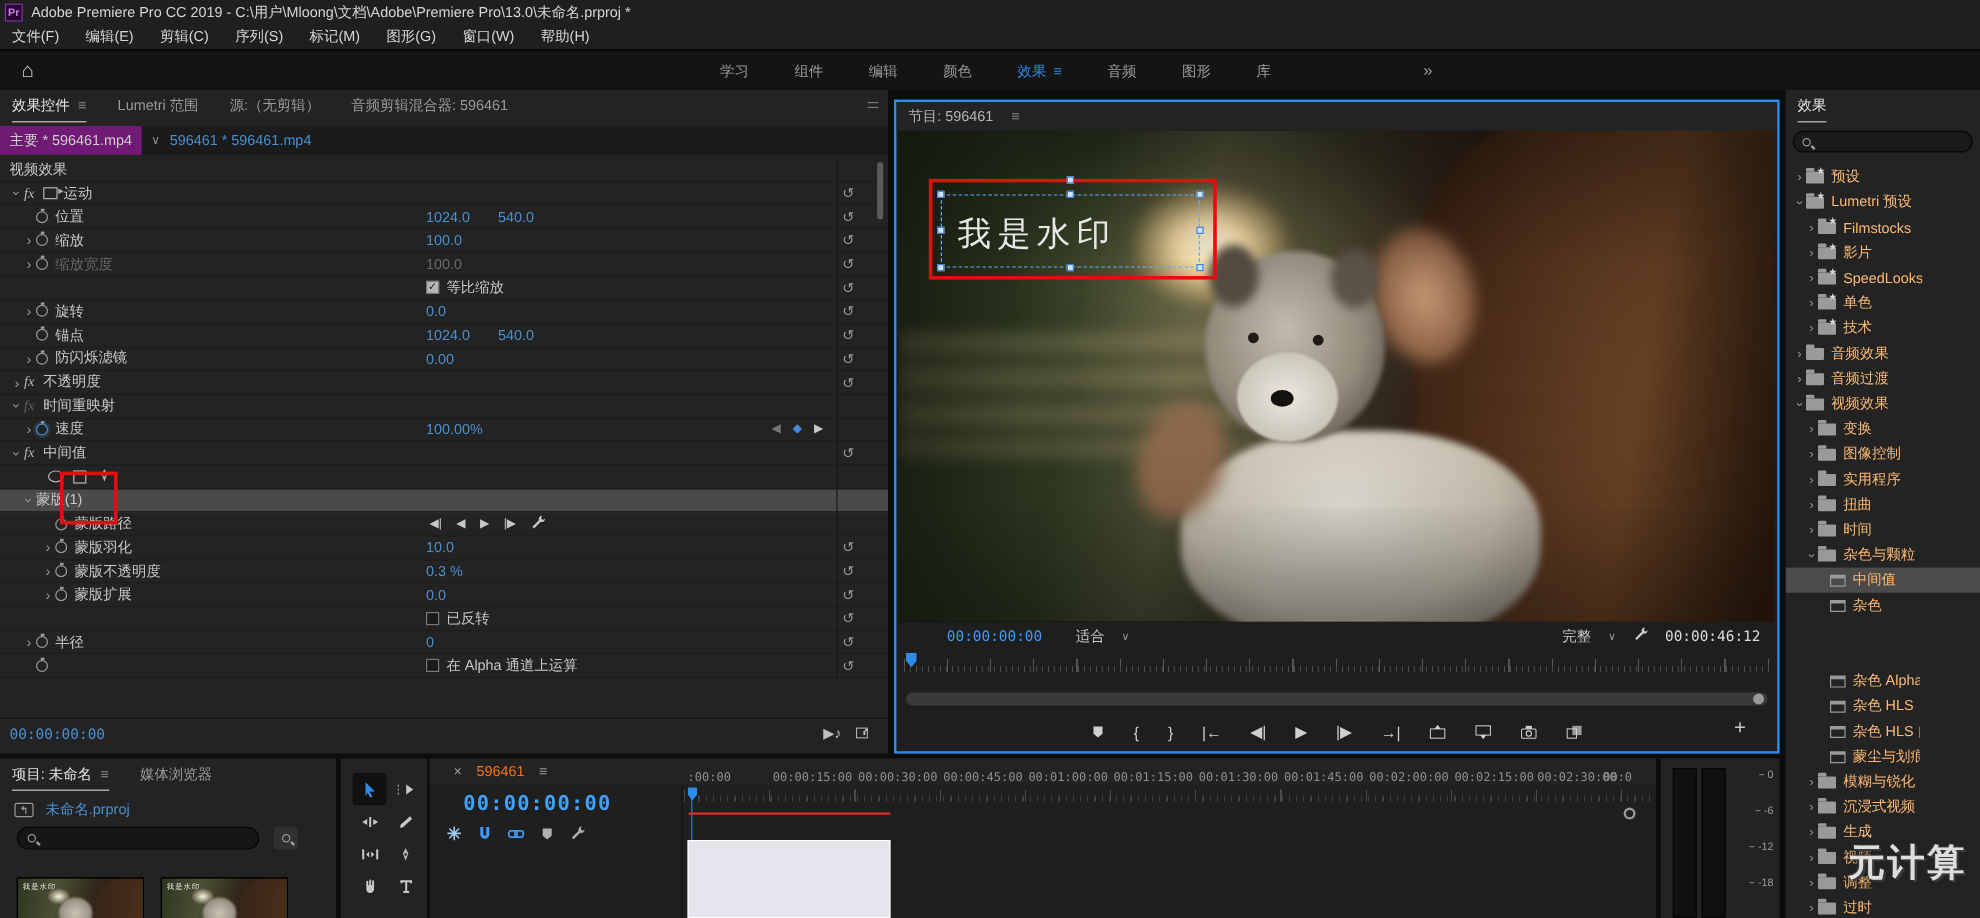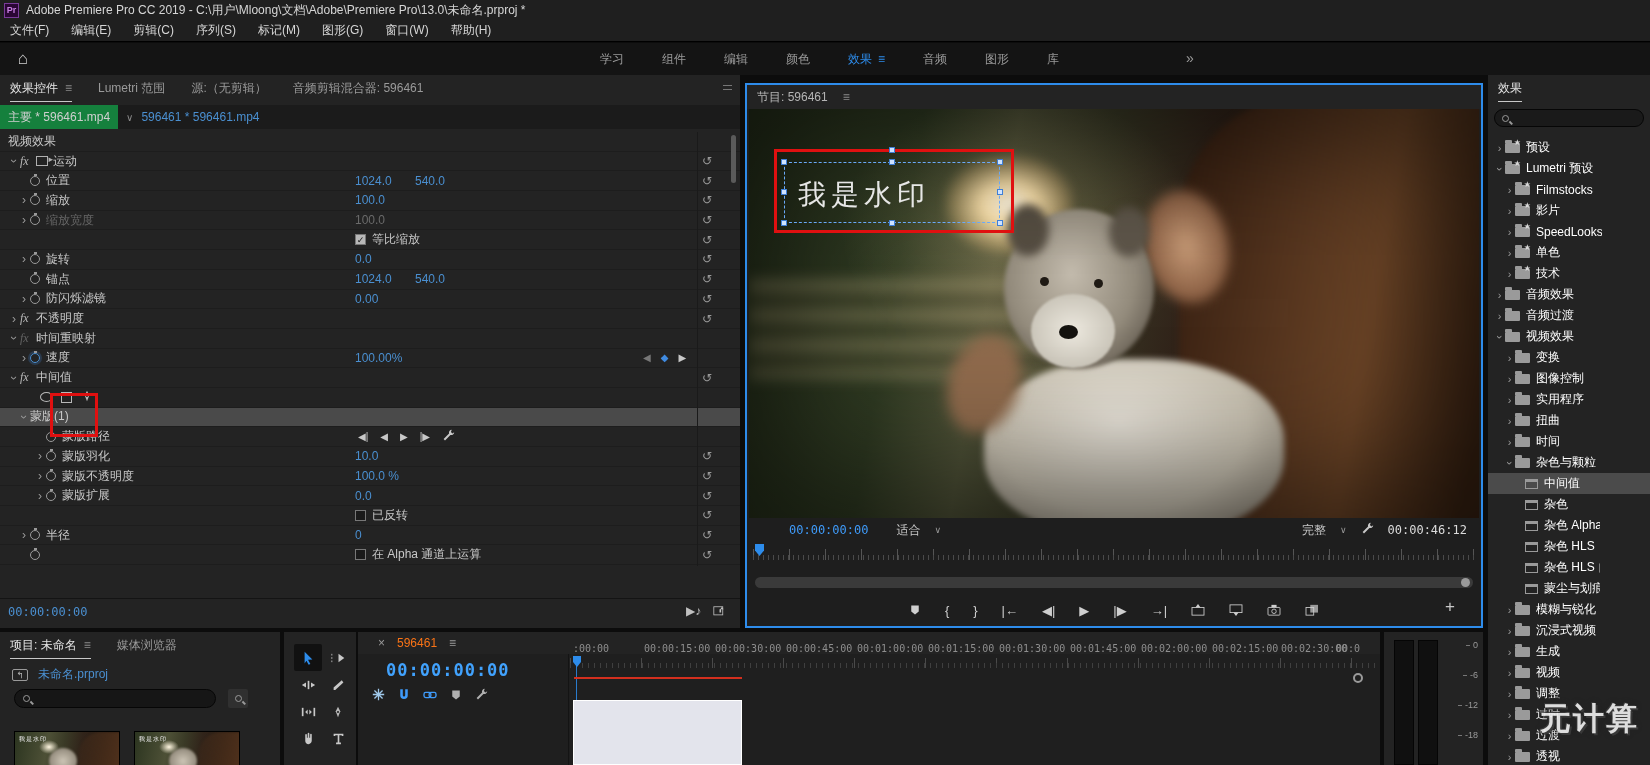--- a/index.html
+++ b/index.html
@@ -25,21 +25,21 @@
   .panel { position:absolute; background:#232323; overflow:hidden; }
   .ptabs { display:flex; align-items:center; gap:26px; height:28px; padding-left:10px; color:#9a9a9a; white-space:nowrap; }
   .ptab { position:relative; padding:5px 0 7px; }
   .ptab.active { color:#e4e4e4; }
   .ptab.active::after { content:""; position:absolute; left:0; right:0; bottom:2px; height:1px; background:#c8c8c8; }
   .pmenu { margin-left:7px; color:#8a8a8a; }
 
   
   #ec { left:0; top:75px; width:740px; height:553px; }
   #ec-sub { position:absolute; left:0; top:30px; width:740px; height:24px; background:#1b1b1b; display:flex; align-items:center; }
-  #ec-master { background:#15803d; height:24px; display:flex; align-items:center; padding:0 8px; color:#cfcfcf; }
+  #ec-master { background:#701a75; height:24px; display:flex; align-items:center; padding:0 8px; color:#cfcfcf; }
   #ec-caret { color:#8a8a8a; padding:0 8px; font-size:10px; }
   #ec-seq { color:#4a8fd0; }
   #ec-grip { position:absolute; right:8px; top:10px; width:9px; height:5px; border-top:1px solid #777; border-bottom:1px solid #777; }
   #ec-rows { position:absolute; left:0; top:57px; width:740px; }
   .ec-row { position:relative; height:19.7px; border-bottom:1px solid #1d1d1d; display:flex; align-items:center; }
   .ec-row.selected { background:#4a4a4a; }
   .caret { width:12px; color:#9a9a9a; font-size:12px; text-align:center; flex:none; }
   .caret.open { transform:rotate(90deg); }
   .fx { font-style:italic; color:#b8b8b8; width:16px; flex:none; font-family:"Liberation Serif",serif; }
   .fx.dim { color:#636363; }
@@ -161,21 +161,21 @@
   #fxpanel { left:1488px; top:75px; width:162px; height:690px; }
   #fx-search { position:absolute; left:6px; top:34px; width:150px; height:18px; background:#1a1a1a; border:1px solid #060606; border-radius:9px; display:flex; align-items:center; padding-left:7px; }
   #fx-tree { position:absolute; left:0; top:62px; width:162px; }
   .tr { height:21px; display:flex; align-items:center; white-space:nowrap; overflow:hidden; }
   .tr.selected { background:#4b4b4b; }
   .tr .caret { width:11px; flex:none; font-size:11px; }
   .folder { width:15px; height:10px; background:#9a9a9a; border-radius:1px; position:relative; margin-right:6px; flex:none; }
   .folder::before { content:""; position:absolute; left:0; top:-3px; width:7px; height:3px; background:#9a9a9a; border-radius:1px 1px 0 0; }
   .folder .star { position:absolute; right:-1px; top:-4px; font-size:8px; color:#d8d8d8; line-height:8px; }
   .fxitem { width:13px; height:10px; border:1px solid #9a9a9a; border-top:3px solid #9a9a9a; margin-right:6px; flex:none; }
-  .tr-label { color:#ffffff; }
+  .tr-label { color:#fdba74; }
 
   #site-wm { left:1540px; top:698px; font-size:31px; font-weight:bold; color:#ededed; letter-spacing:2px; opacity:.92;
     text-shadow:2px 2px 0 #3a3a3a, -1px -1px 0 #3a3a3a, 0 0 6px #222; z-index:20; }
 </style>
 </head>
 <body>
 
 <div id="app">
 
   <div id="titlebar" class="abs">
@@ -343,21 +343,21 @@
           <span class="caret">›</span>
           <span class="sw"></span>
           <span class="ec-label">蒙版羽化</span>
           <span class="v1">10.0</span>
           <span class="reset">↺</span>
         </div>
         <div class="ec-row" style="padding-left: 34px;">
           <span class="caret">›</span>
           <span class="sw"></span>
           <span class="ec-label">蒙版不透明度</span>
-          <span class="v1">100.0 %</span>
+          <span class="v1">0.3 %</span>
           <span class="reset">↺</span>
         </div>
         <div class="ec-row" style="padding-left: 34px;">
           <span class="caret">›</span>
           <span class="sw"></span>
           <span class="ec-label">蒙版扩展</span>
           <span class="v1">0.0</span>
           <span class="reset">↺</span>
         </div>
         <div class="ec-row" style="padding-left: 34px; text-align: center;">
@@ -751,21 +751,21 @@
         <div class="tr selected" style="padding-left: 26px;">
           <span class="caret"> </span>
           <span class="fxitem"></span>
           <span class="tr-label" style="max-width: 56px; overflow: hidden;">中间值</span>
         </div>
         <div class="tr" style="padding-left: 26px;">
           <span class="caret"> </span>
           <span class="fxitem"></span>
           <span class="tr-label" style="max-width: 56px; overflow: hidden;">杂色</span>
         </div>
-        <div class="tr" style="padding-left: 26px;">
+        <div class="tr" style="padding-left: 26px; margin-top: 42px;">
           <span class="caret"> </span>
           <span class="fxitem"></span>
           <span class="tr-label" style="max-width: 56px; overflow: hidden;">杂色 Alpha</span>
         </div>
         <div class="tr" style="padding-left: 26px;">
           <span class="caret"> </span>
           <span class="fxitem"></span>
           <span class="tr-label" style="max-width: 56px; overflow: hidden;">杂色 HLS</span>
         </div>
         <div class="tr" style="padding-left: 26px;">

